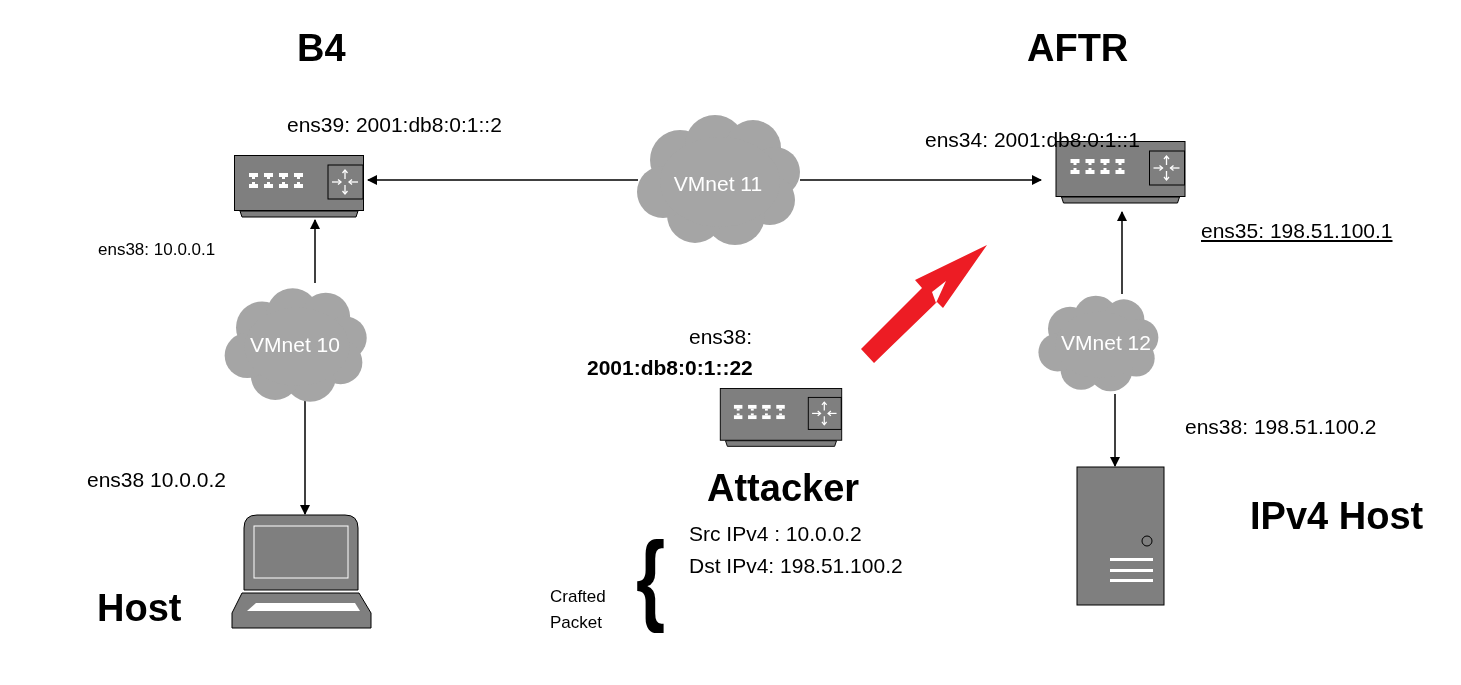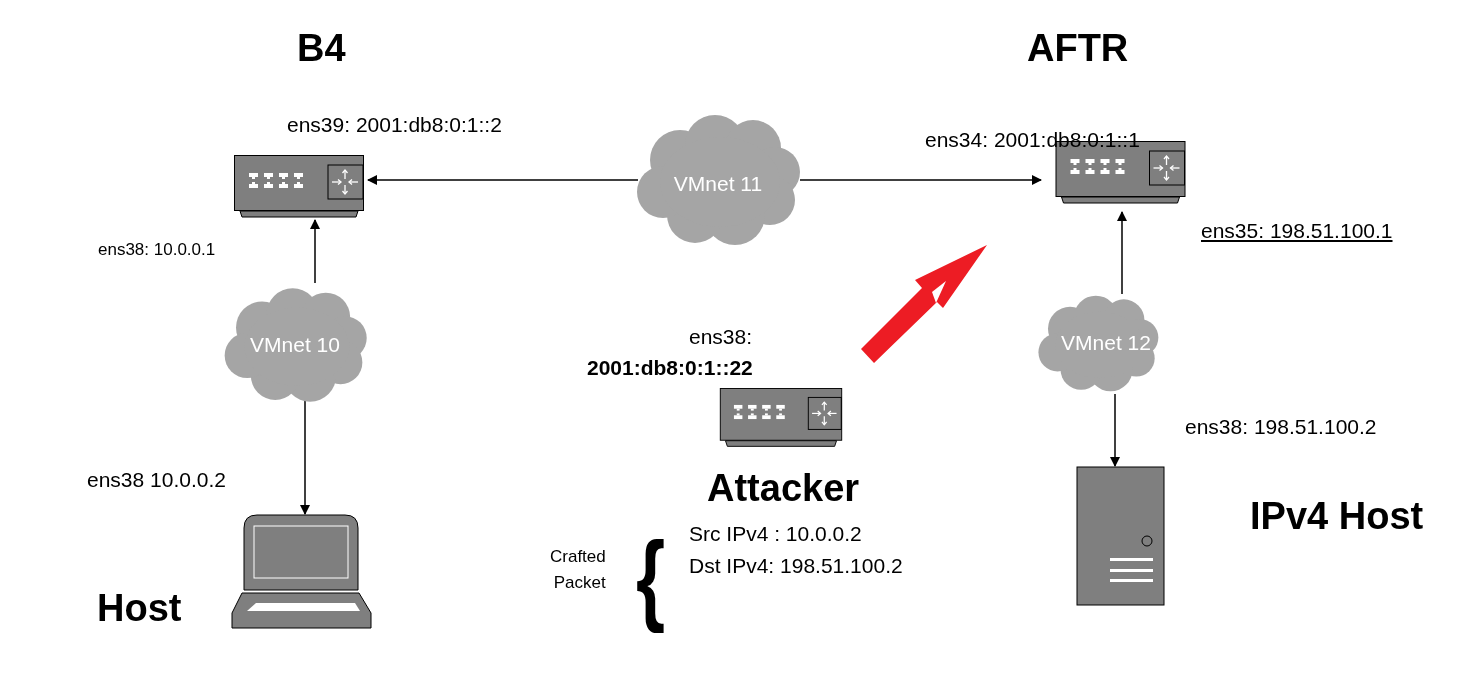--- a/index.html
+++ b/index.html
@@ -3,21 +3,21 @@
   <meta charset="utf-8">
   <style>
     html, body { margin: 0; padding: 0; background: #ffffff; }
     body { width: 1461px; height: 685px; position: relative; overflow: hidden; font-family: "Liberation Sans", sans-serif; color: #000; }
     #canvas { position: absolute; left: 0; top: 0; }
     .lbl { position: absolute; white-space: nowrap; font-family: "Liberation Sans", sans-serif; color: #000; }
     .title { font-weight: bold; font-size: 38px; }
     .iface { font-size: 21px; }
     .iface-sm { font-size: 17px; }
     .packet { font-size: 21px; line-height: 32px; }
-    .crafted { font-size: 17px; text-align: right; line-height: 26px; }
+    .crafted { font-size: 17px; text-align: left; line-height: 26px; margin-top: 40px; }
     .cloud-text { fill: #ffffff; font-family: "Liberation Sans", sans-serif; font-size: 21px; }
   </style>
 </head>
 <body>
 
 <svg id="canvas" width="1461" height="685" viewBox="0 0 1461 685">
   <defs>
     <marker id="arrowhead" markerWidth="10" markerHeight="10" refX="9" refY="5" orient="auto" markerUnits="userSpaceOnUse">
       <path d="M0,0 L10,5 L0,10 Z" fill="#000"></path>
     </marker>

